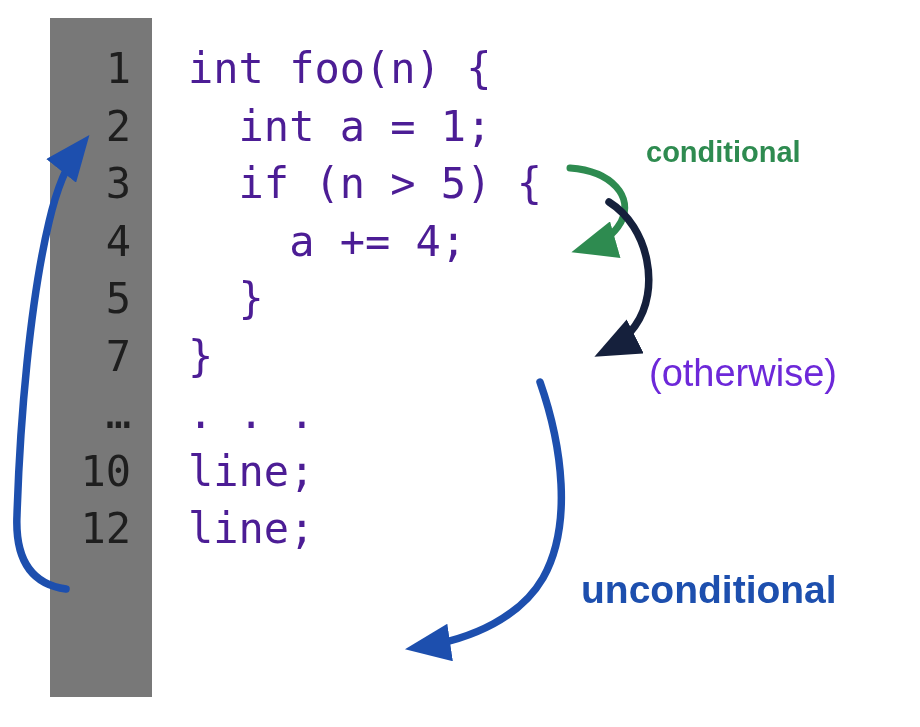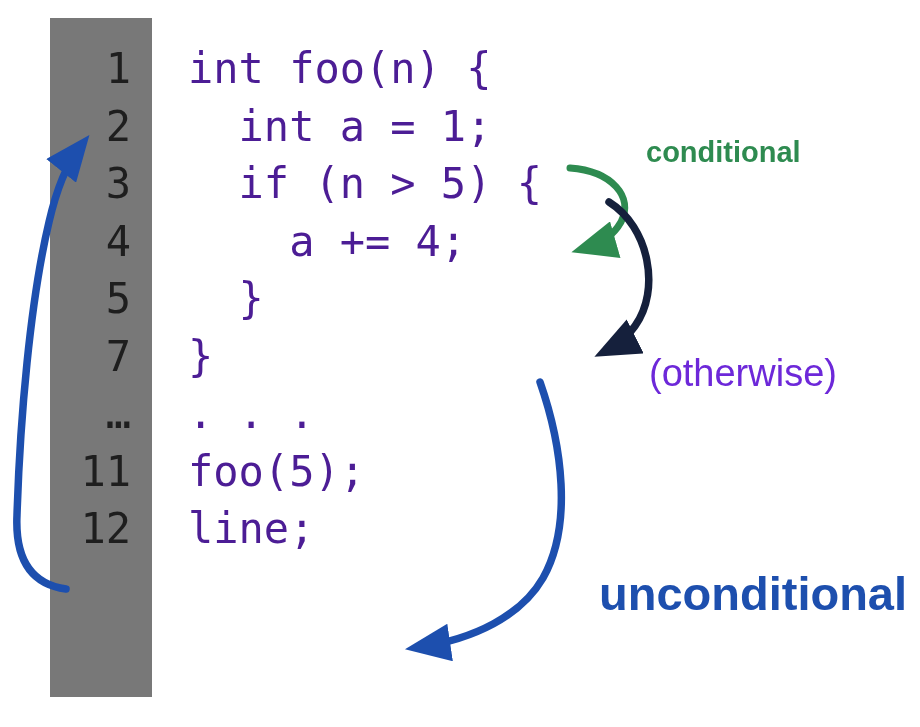--- a/index.html
+++ b/index.html
@@ -52,38 +52,38 @@
     height: 727px;
     pointer-events: none;
   }
   .lbl {
     position: absolute;
     line-height: 1;
     white-space: nowrap;
   }
   .lbl-conditional   { left: 646px; top: 138px; font-size: 29px; font-weight: 700; color: #2e8b50; }
   .lbl-otherwise     { left: 649px; top: 307px; font-size: 38px; font-weight: 400; color: #6d28d9; margin-top: 47px; }
-  .lbl-unconditional { left: 581px; top: 570px; font-size: 47px; font-weight: 700; color: #1d4fae; margin-left: 18px; }
+  .lbl-unconditional { left: 581px; top: 570px; font-size: 39px; font-weight: 700; color: #1d4fae; }
 </style>
 </head>
 <body>
 
 <div class="stage">
 
   <div class="gutter"></div>
 
   <div class="code">
     <div class="row"><span class="num">1</span><span class="src">int foo(n) {</span></div>
     <div class="row"><span class="num">2</span><span class="src">  int a = 1;</span></div>
     <div class="row"><span class="num">3</span><span class="src">  if (n &gt; 5) {</span></div>
     <div class="row"><span class="num">4</span><span class="src">    a += 4;</span></div>
     <div class="row"><span class="num">5</span><span class="src">  }</span></div>
     <div class="row"><span class="num">7</span><span class="src">}</span></div>
     <div class="row"><span class="num">…</span><span class="src">. . .</span></div>
-    <div class="row"><span class="num">11</span><span class="src">foo(5);</span></div>
+    <div class="row"><span class="num">10</span><span class="src">line;</span></div>
     <div class="row"><span class="num">12</span><span class="src">line;</span></div>
   </div>
 
   <svg class="arrows" viewBox="0 0 920 727" xmlns="http://www.w3.org/2000/svg">
     <defs>
       <marker id="ah-g" viewBox="0 0 12 10" refX="8" refY="5" markerWidth="46" markerHeight="38" markerUnits="userSpaceOnUse" orient="auto">
         <path d="M0 0 L12 5 L0 10 Z" fill="#2e8b50"></path>
       </marker>
       <marker id="ah-n" viewBox="0 0 12 10" refX="8" refY="5" markerWidth="46" markerHeight="38" markerUnits="userSpaceOnUse" orient="auto">
         <path d="M0 0 L12 5 L0 10 Z" fill="#15203c"></path>

